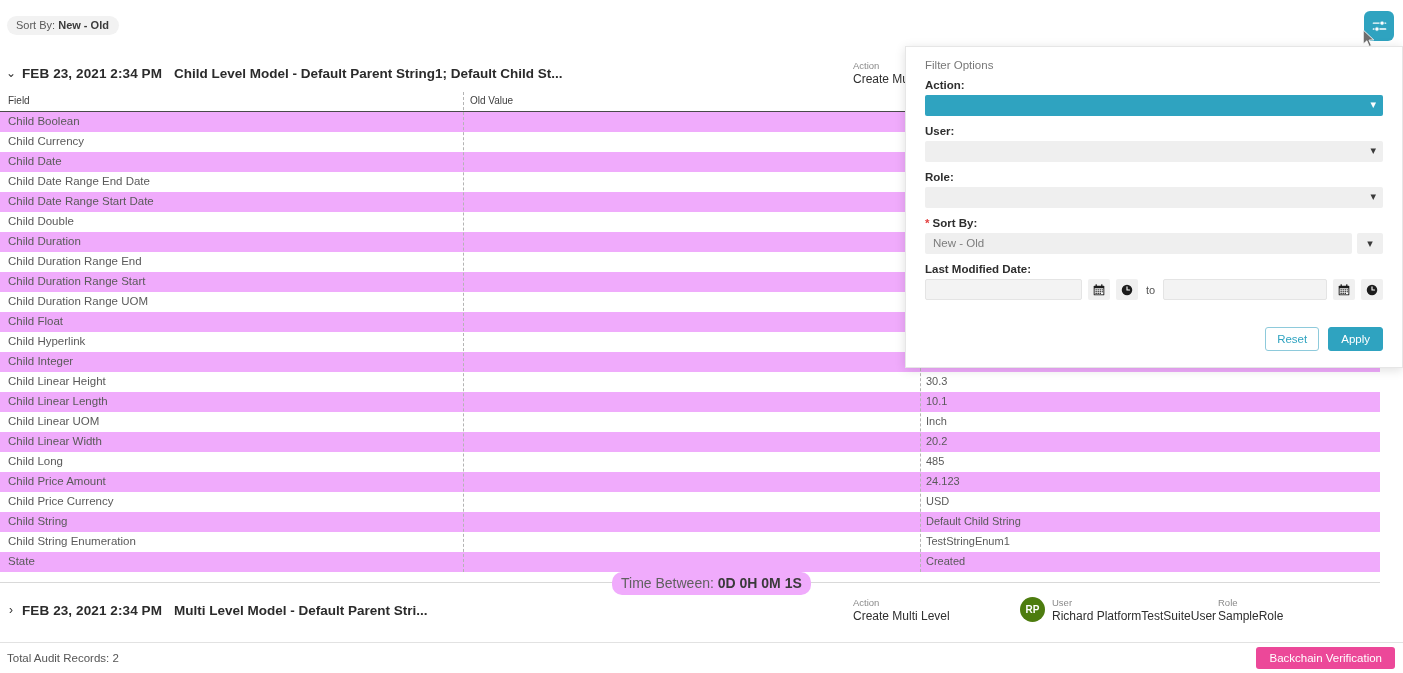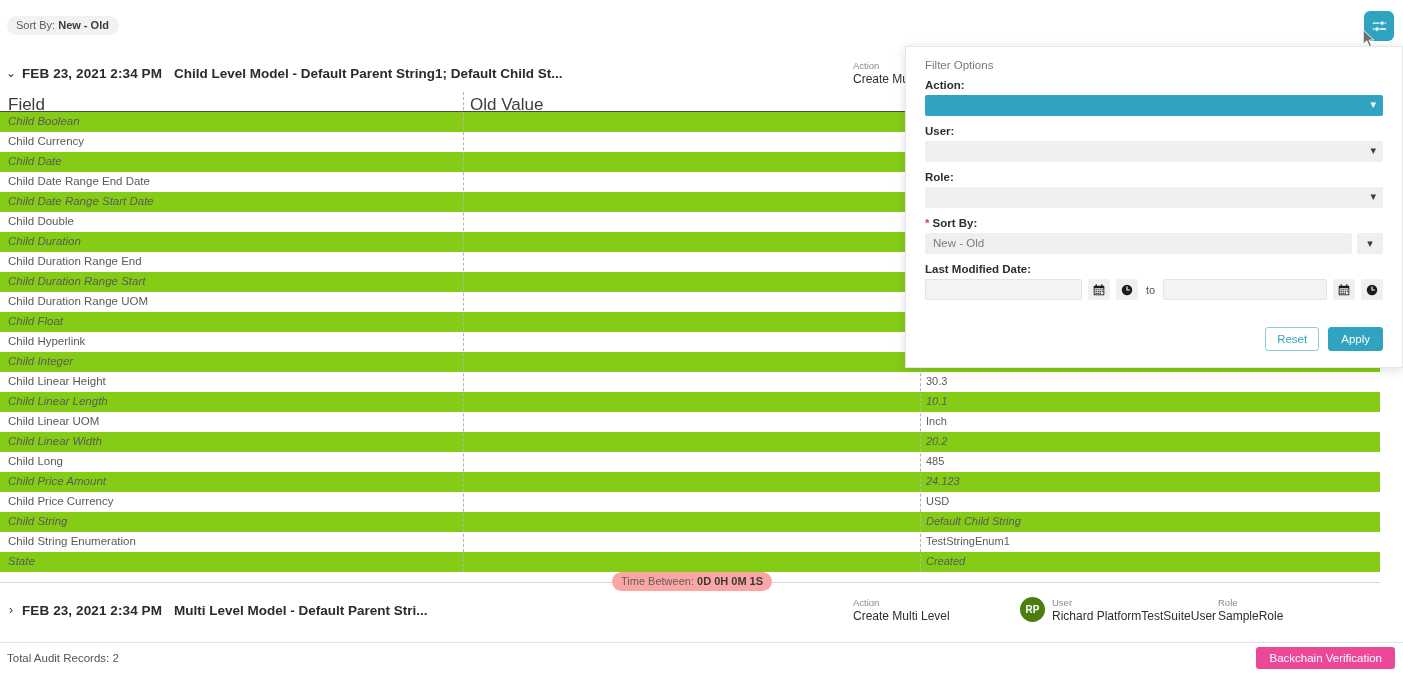--- a/index.html
+++ b/index.html
@@ -61,26 +61,26 @@
     margin-right: 7px; flex: none;
   }
 
   
   .tbl { position: absolute; left: 0; top: 92px; width: 1380px; }
   .tbl-head {
     height: 20px; border-bottom: 1px solid #4a4a4a;
     position: relative;
   }
   .tbl-head .th {
-    position: absolute; top: 0; font-size: 17px; color: #3d3d3d;
+    position: absolute; top: 0; font-size: 10px; color: #3d3d3d;
   }
   .row {
     position: relative; height: 20px;
   }
-  .row.alt { background: #84cc16; font-style: italic; }
+  .row.alt { background: #f0abfc; }
   .row .c-field {
     position: absolute; left: 8px; top: 3px;
     font-size: 11.5px; color: #5a5a5a; white-space: nowrap;
   }
   .row .c-old {
     position: absolute; left: 470px; top: 3px;
     font-size: 11.5px; color: #5a5a5a; white-space: nowrap;
   }
   .row .c-new {
     position: absolute; left: 926px; top: 3px;
@@ -97,22 +97,22 @@
 
   
   .sep-wrap {
     position: absolute; left: 0; top: 572px; width: 1380px; height: 20px;
   }
   .sep-wrap .line {
     position: absolute; top: 10px; left: 0; right: 0; height: 1px; background: #d9d9d9;
   }
   .sep-wrap .pill {
     position: absolute; left: 612px; top: 0;
-    background: #fca5a5; border-radius: 10px; padding: 3px 9px 4px 9px;
-    font-size: 11px; color: #606060; white-space: nowrap;
+    background: #f0abfc; border-radius: 10px; padding: 3px 9px 4px 9px;
+    font-size: 14px; color: #606060; white-space: nowrap;
   }
   .sep-wrap .pill b { color: #3a3a3a; }
 
   
   .footer {
     position: absolute; left: 0; bottom: 0; width: 1403px; height: 31px;
     border-top: 1px solid #e2e2e2; background: #fff;
   }
   .footer .total {
     position: absolute; left: 7px; top: 9px; font-size: 11.5px; color: #555;

